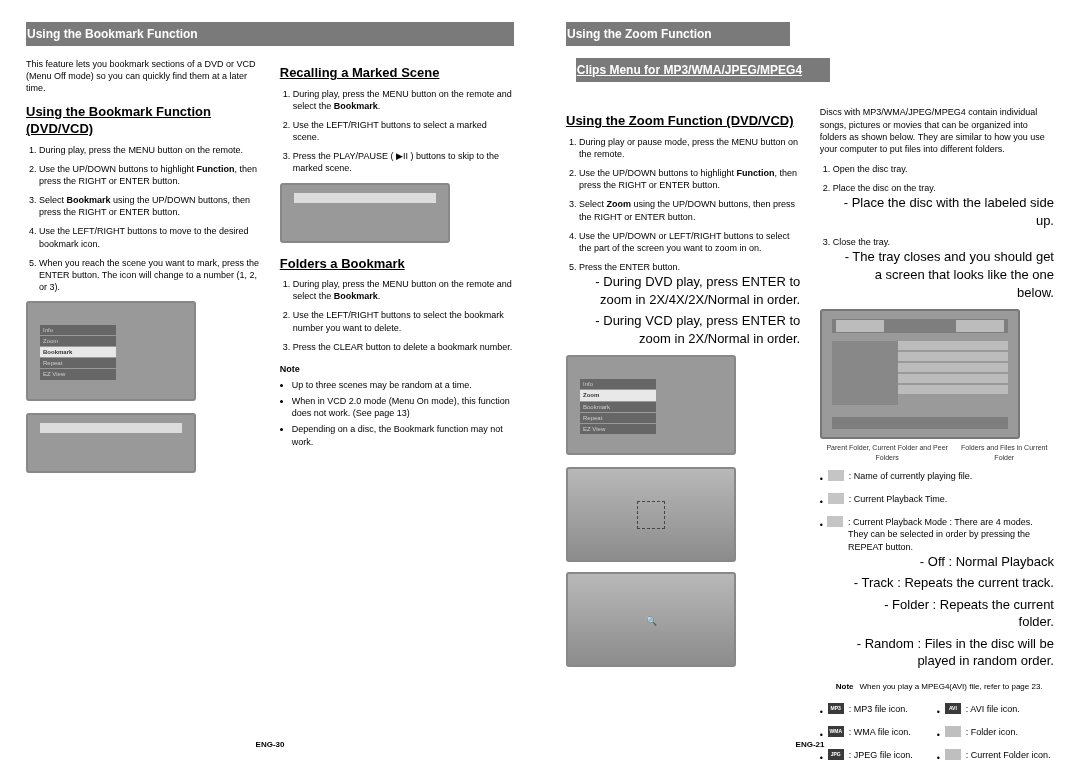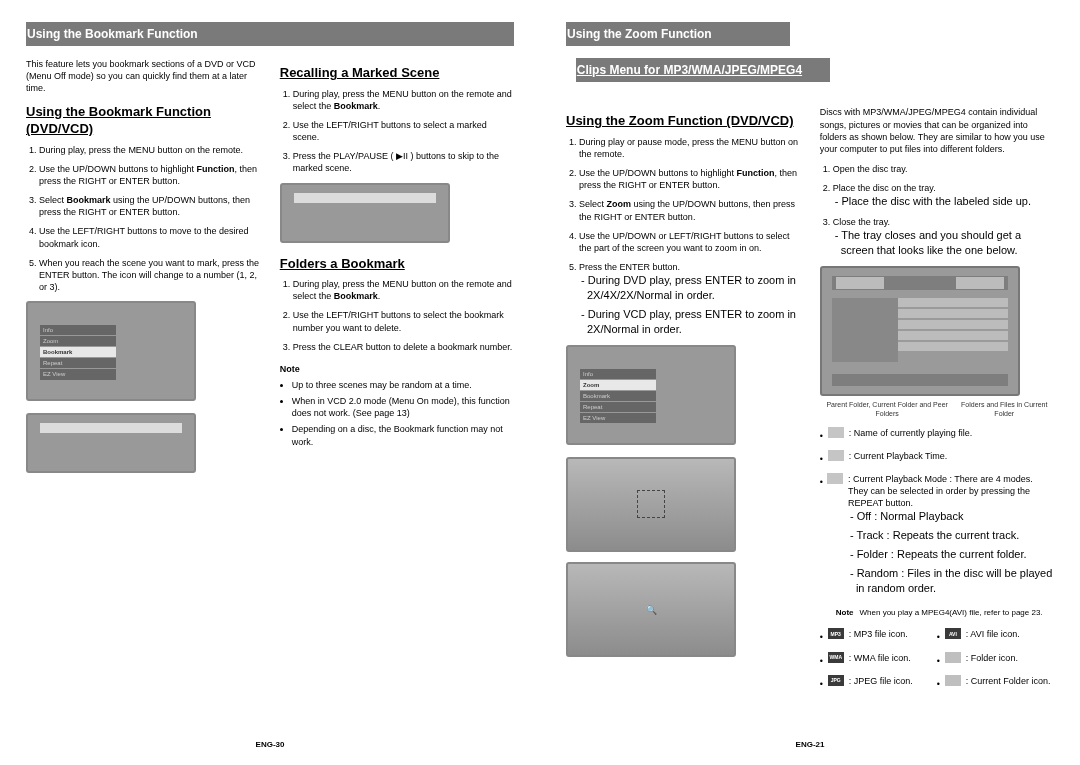--- a/index.html
+++ b/index.html
@@ -11,21 +11,21 @@
 .col:first-child{margin-right:4%;}
 .section-header{background:#7a7a7a;color:#fff;font-weight:bold;font-size:12px;padding:4px 1px;margin-bottom:12px;}
 .section-header.wide{width:100%;}
 .section-header.half{display:inline-block;width:46%;}
 .section-header.half2{display:inline-block;width:52%;margin-left:2%;text-decoration:underline;}
 .heading{font-weight:bold;font-size:13px;text-decoration:underline;margin-top:6px;margin-bottom:6px;}
 .subbold{font-weight:bold;font-size:9px;margin-top:10px;margin-bottom:4px;}
 p{margin-bottom:8px;font-size:9px;}
 ol{list-style:decimal;padding-left:13px;margin-bottom:8px;}
 ol li{margin-bottom:7px;font-size:9px;}
-.dash{padding-left:8px;text-indent:-6px;margin-bottom:4px;font-size:11px;}
+.dash{padding-left:8px;text-indent:-6px;margin-bottom:4px;font-size:13px;text-align:right;}
 .bullets{list-style:disc;padding-left:12px;}
 .bullets li{margin-bottom:4px;font-size:9px;}
 .screen{border:2px solid #888;border-radius:3px;background:#999;width:170px;height:100px;margin:8px 0 12px 0;position:relative;overflow:hidden;}
 .screen-sm{width:170px;height:60px;}
 .screen-inner1{position:absolute;left:12px;top:22px;width:76px;}
 .mrow{background:#666;color:#ccc;font-size:6px;padding:1px 3px;margin-bottom:1px;}
 .mrow.sel{background:#e8e8e8;color:#333;font-weight:bold;}
 .screen-strip{position:absolute;top:8px;left:12px;right:12px;height:10px;background:#dcdcdc;}
 .screen-thumb{width:170px;height:95px;background:linear-gradient(#b8b8b8,#8c8c8c);border:2px solid #888;border-radius:3px;margin:6px 0 10px 0;position:relative;}
 .zoom-box{position:absolute;width:28px;height:28px;border:1px dashed #444;left:50%;top:50%;margin:-14px 0 0 -14px;}

